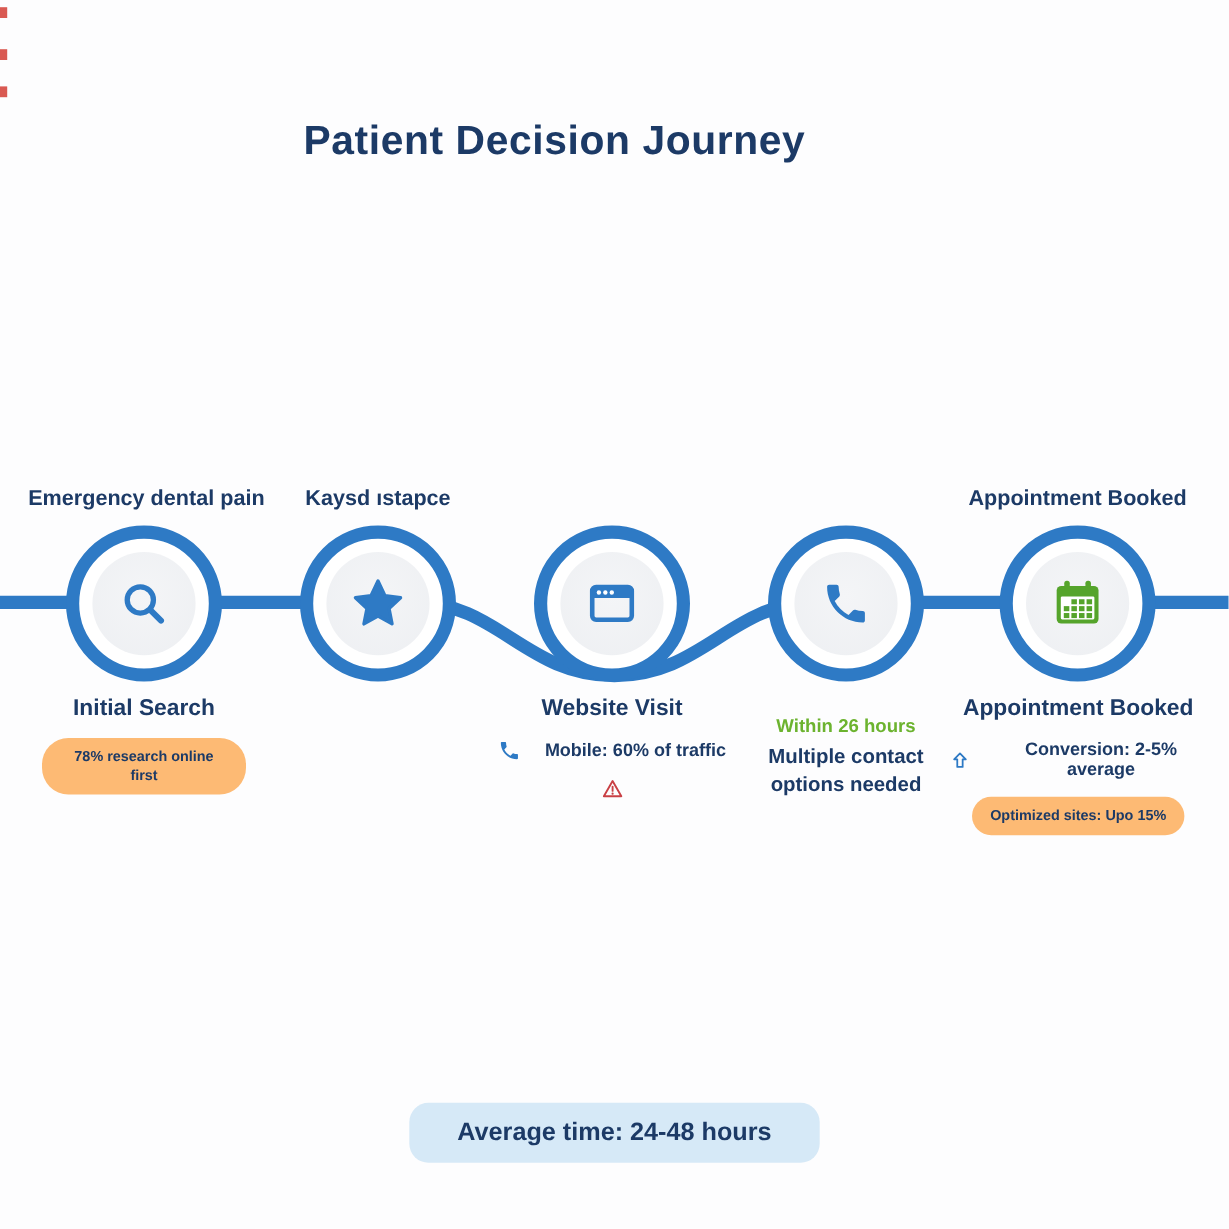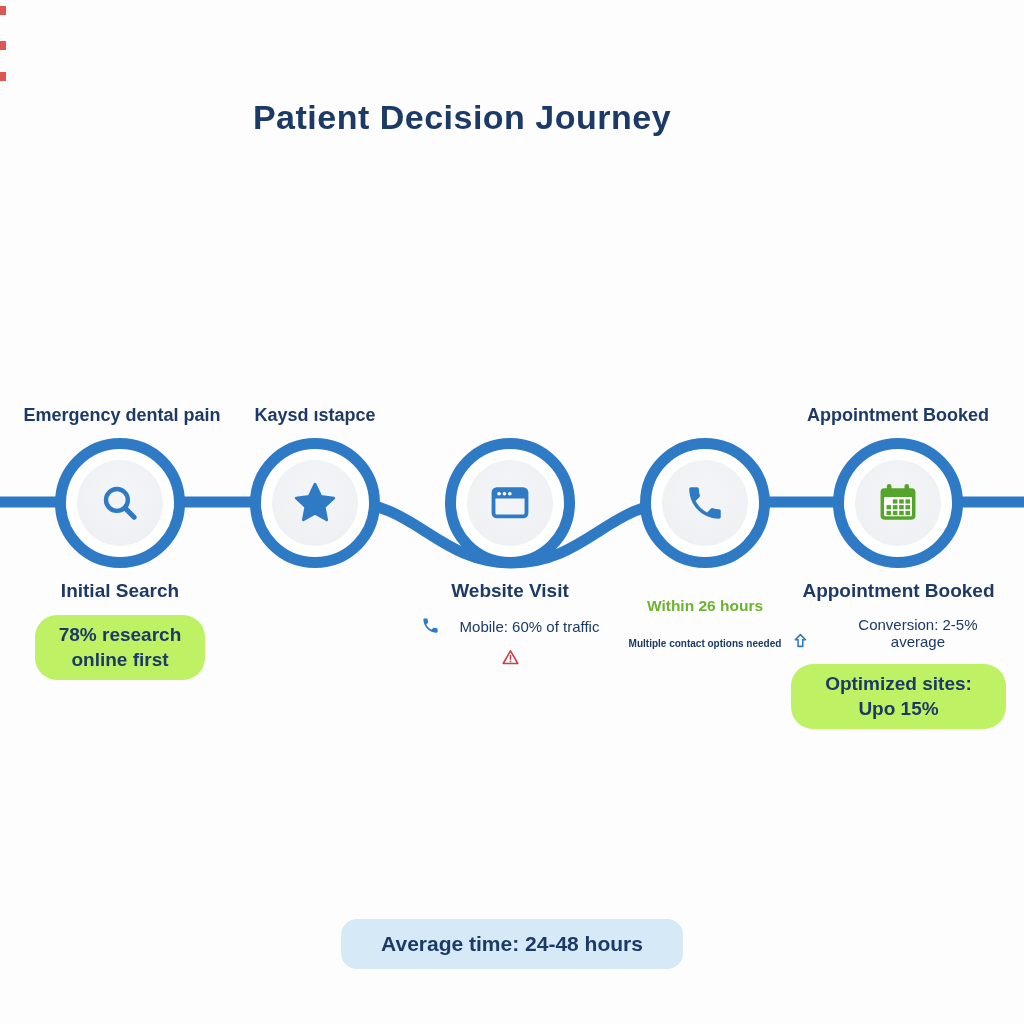--- a/index.html
+++ b/index.html
@@ -27,35 +27,35 @@
     position:absolute;top:405px;width:250px;text-align:center;z-index:3;
     font-size:18px;font-weight:700;color:#1c3a66;
   }
   .label-1{left:-3px;} .label-2{left:190px;} .label-5{left:773px;}
   .col{
     position:absolute;top:580px;width:210px;text-align:center;z-index:3;color:#1c3a66;
   }
   .col-1{left:15px;} .col-2{left:210px;} .col-3{left:405px;} .col-4{left:600px;} .col-5{left:791px;width:215px;}
   .step-title{font-size:19px;font-weight:700;color:#1c3a66;}
   .pill-green{
-    display:inline-block;margin-top:13px;background:#bef264;border-radius:22px;
-    padding:8px 15px;font-size:19px;font-weight:700;color:#1c3a66;line-height:1.3;
+    display:inline-block;margin-top:13px;background:#fdba74;border-radius:22px;
+    padding:8px 15px;font-size:12px;font-weight:700;color:#1c3a66;line-height:1.3;
     max-width:140px;
   }
   .pill-blue{
     display:inline-block;margin-top:15px;background:#2b77c7;border-radius:19px;
     padding:9px 17px;font-size:15px;font-weight:700;color:#ffffff;
   }
   .icon-row{
-    display:flex;align-items:flex-end;justify-content:center;gap:20px;
-    margin-top:14px;font-size:15px;font-weight:400;color:#1c3a66;
+    display:flex;align-items:center;justify-content:center;gap:20px;
+    margin-top:14px;font-size:15px;font-weight:700;color:#1c3a66;
   }
   .icon-row.red{color:#c94045;margin-top:13px;}
   .stat-green{margin-top:17px;font-size:15.5px;font-weight:700;color:#6cb32f;}
-  .stat-navy{margin-top:22px;font-size:10px;font-weight:700;color:#1c3a66;line-height:1.35;max-width:160px;margin-left:auto;margin-right:auto;}
+  .stat-navy{margin-top:5px;font-size:17px;font-weight:700;color:#1c3a66;line-height:1.35;max-width:160px;margin-left:auto;margin-right:auto;}
   .footer-pill{
     position:absolute;top:919px;left:50%;transform:translateX(-50%);z-index:3;
     background:#d6e9f7;border-radius:16px;padding:13px 40px;
     font-size:21px;font-weight:700;color:#1c3a66;white-space:nowrap;
   }
   .edge-mark{position:absolute;left:0;width:6px;height:9px;background:#d23c34;opacity:.85;z-index:4;}
   .em-1{top:6px;} .em-2{top:41px;} .em-3{top:72px;}
 </style>
 </head>
 <body>

